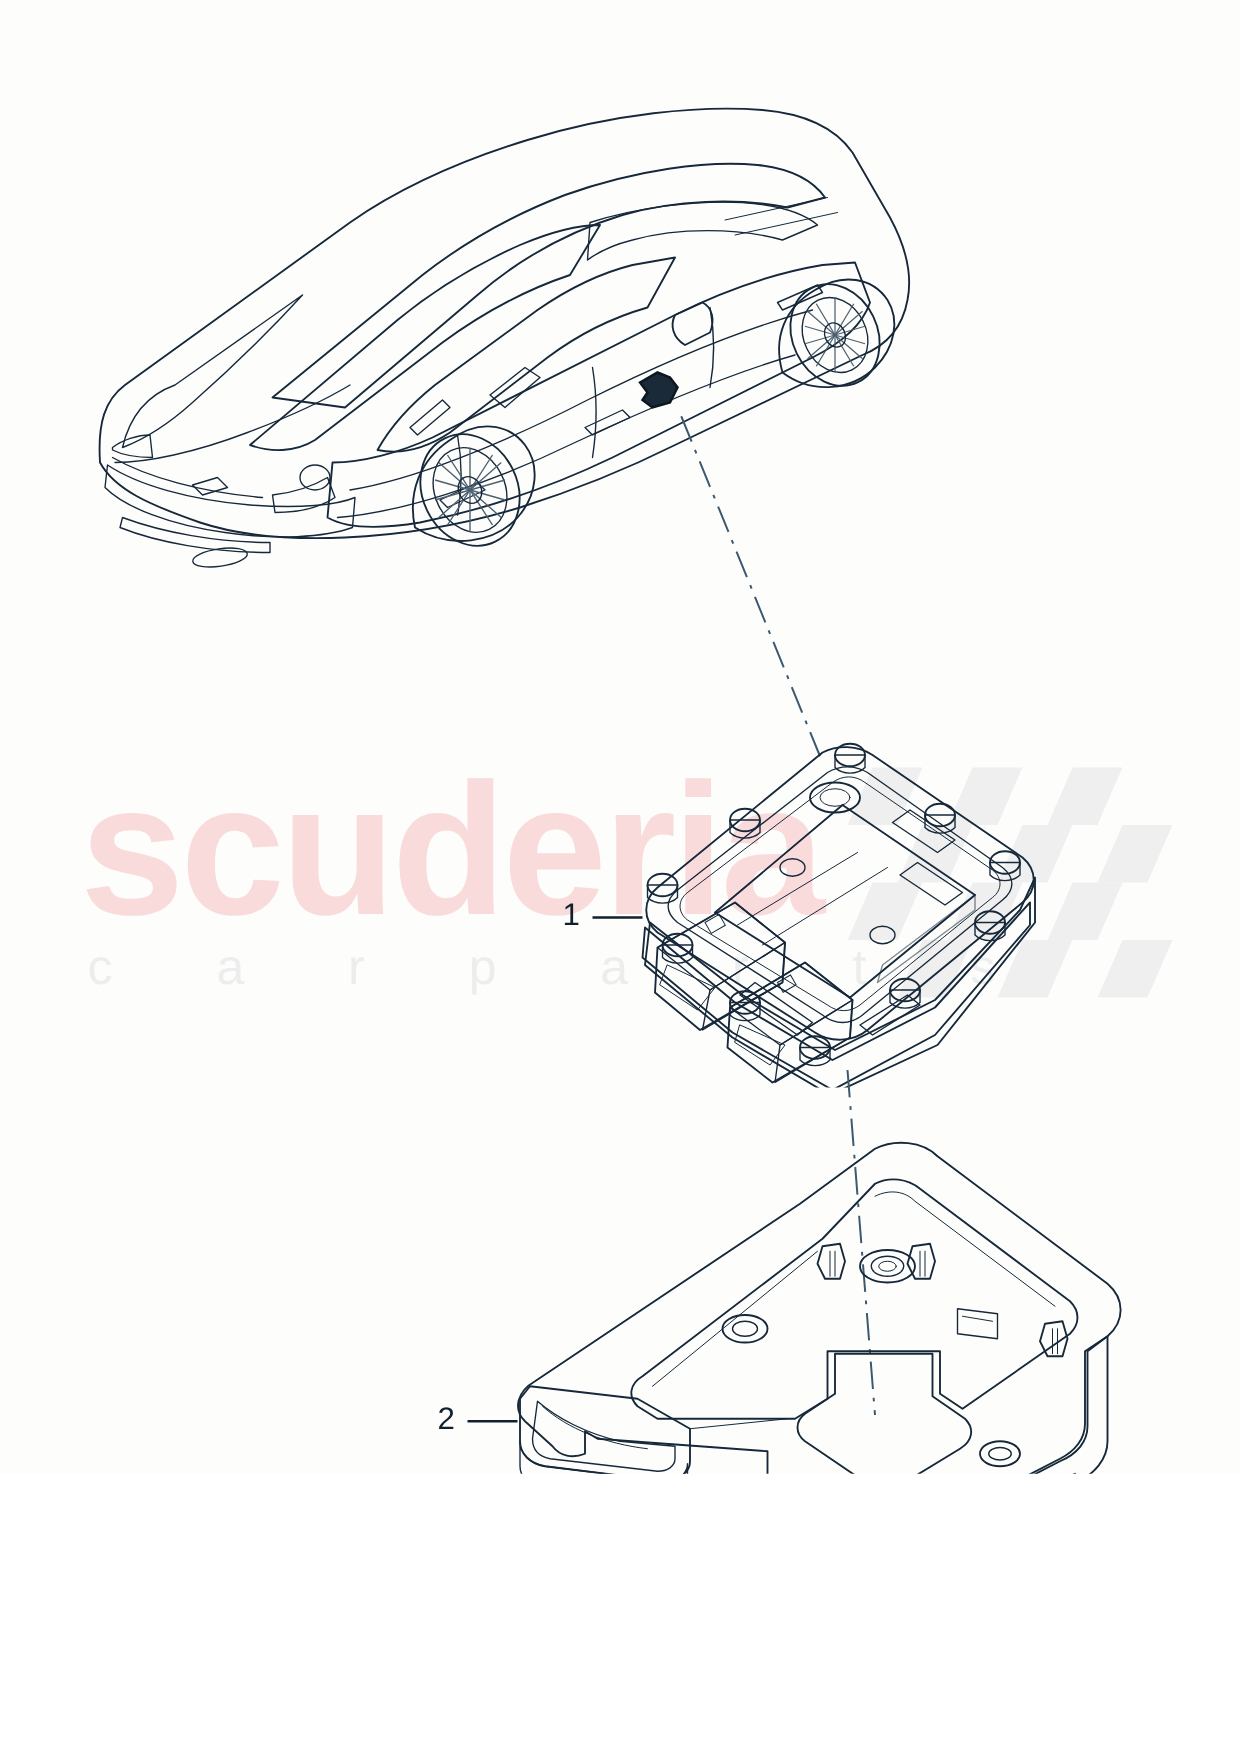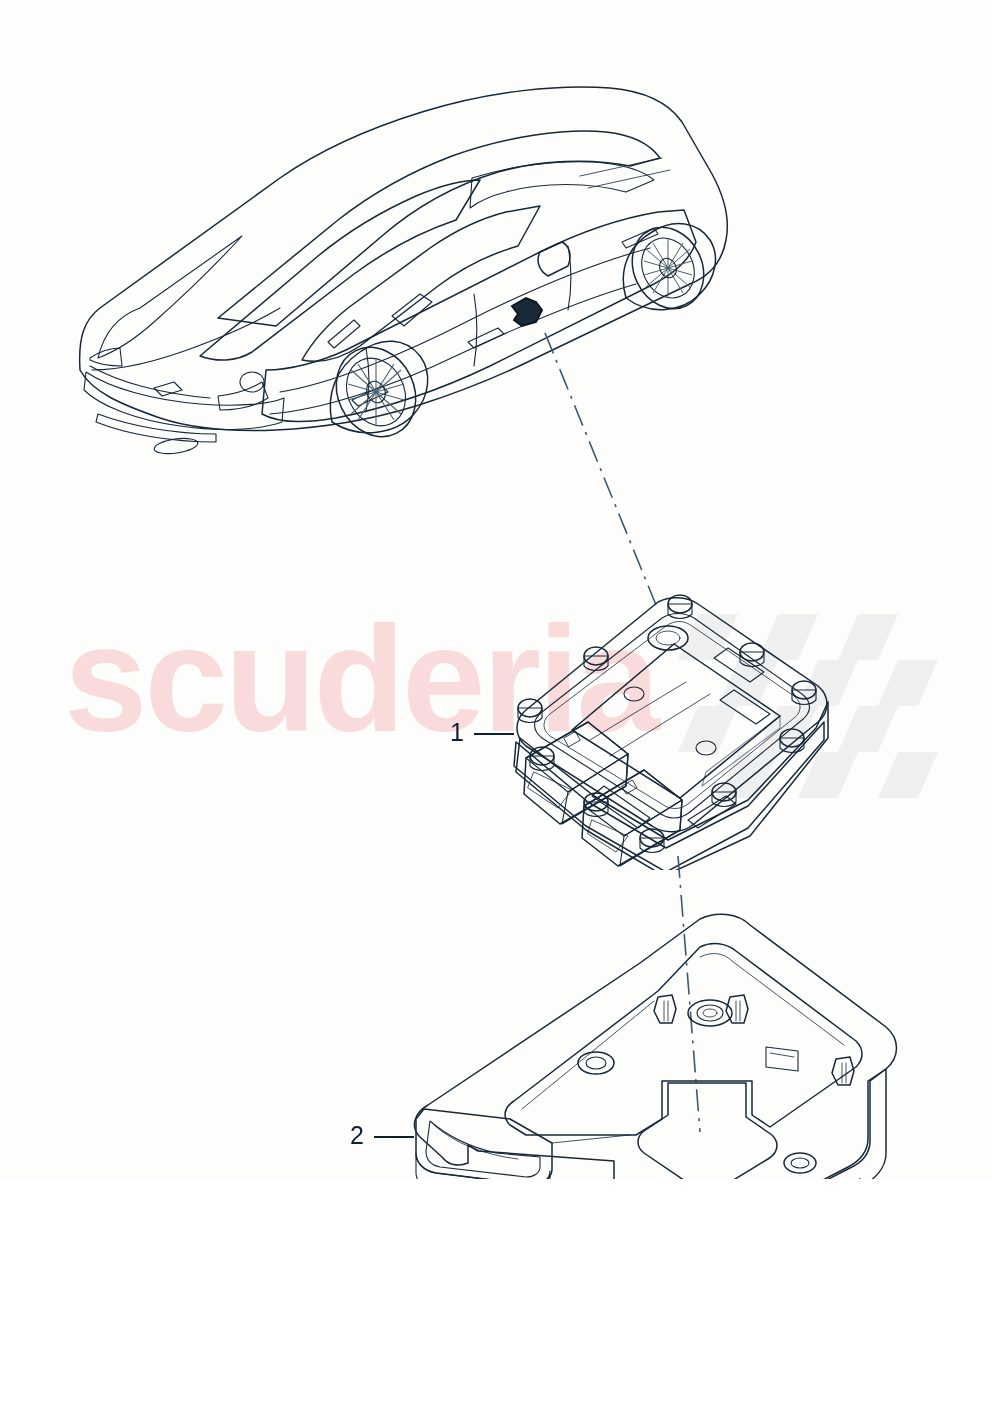--- a/index.html
+++ b/index.html
@@ -43,20 +43,21 @@
         <polygon points="38,114 78,114 58,160 18,160"></polygon>
         <polygon points="118,114 158,114 138,160 98,160"></polygon>
         <polygon points="198,114 238,114 218,160 178,160"></polygon>
         <polygon points="78,160 118,160 98,206 58,206"></polygon>
         <polygon points="158,160 198,160 178,206 138,206"></polygon>
         <polygon points="238,160 278,160 258,206 218,206"></polygon>
       </g>
     </svg>
 
     <div class="wm-scuderia">scuderia</div>
+    <div class="wm-carparts">c a r   p a r t s</div>
   </div>
 
   <svg style="position:absolute;left:70px;top:70px;" width="680" height="450" viewBox="0 0 680 450">
     <defs>
       <linearGradient id="bodyg" x1="0" y1="0" x2="0" y2="1">
         <stop offset="0%" stop-color="#f2f5f7"></stop>
           <stop offset="100%" stop-color="#dbe3e9"></stop>
       </linearGradient>
       <linearGradient id="roofg" x1="0" y1="0" x2="1" y2="1">
         <stop offset="0%" stop-color="#eef2f5"></stop>

